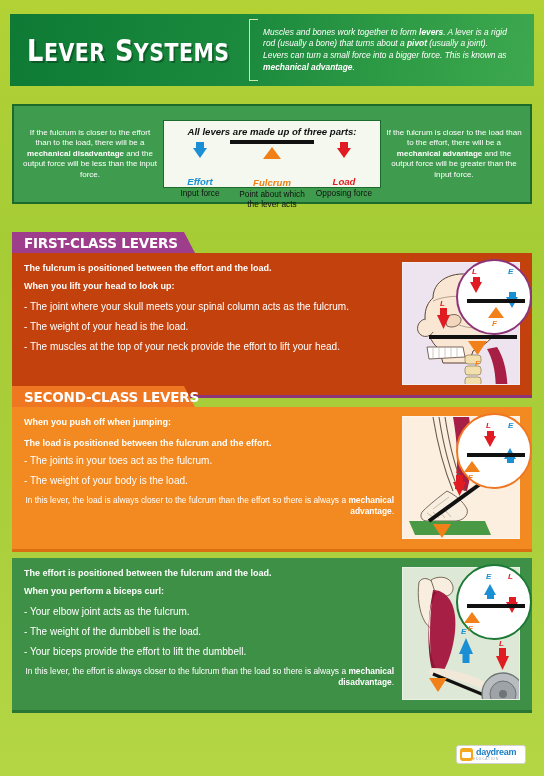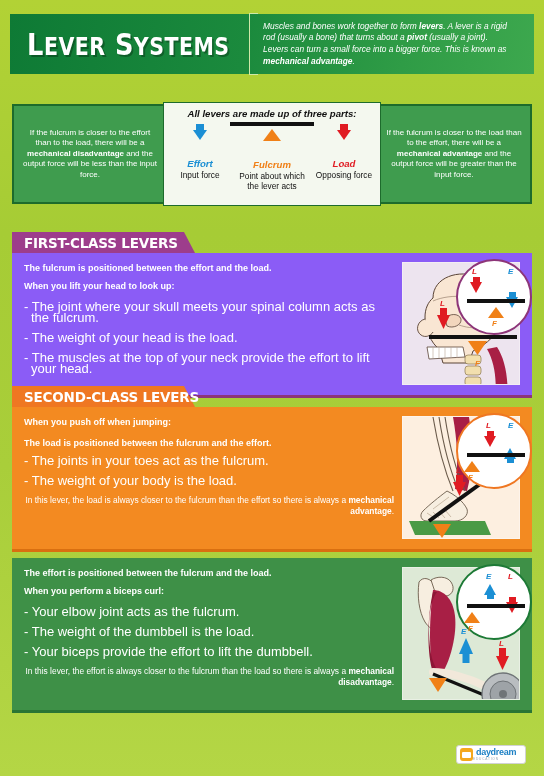--- a/index.html
+++ b/index.html
@@ -7,21 +7,21 @@
     width: 544px; height: 776px;
     font-family: "Liberation Sans", sans-serif;
     overflow: hidden;
   }
   body {
     background: linear-gradient(180deg, #b2d235 0%, #a6cc35 30%, #a9ce3a 60%, #b4d645 100%);
     position: relative;
   }
   
   .header {
-    position: absolute; left: 10px; top: 14px; width: 524px; height: 60px;
+    position: absolute; left: 10px; top: 14px; width: 524px; height: 72px;
     background: linear-gradient(100deg, #0e7a35 0%, #1b8a3d 45%, #2f9c46 75%, #3da84e 100%);
     display: flex; align-items: center;
   }
   .header-title {
     flex: 0 0 auto;
     color: #ffffff;
     font-family: "DejaVu Sans", sans-serif;
     font-weight: bold;
     font-size: 30px;
     letter-spacing: 0.5px;
@@ -57,21 +57,21 @@
     border: 2px solid #1d6b2c;
     display: flex; align-items: center;
     padding: 3px;
   }
   .side-note {
     width: 146px; color: #ffffff; font-size: 8px; line-height: 10.6px;
     text-align: center; padding: 0 5px;
   }
   .side-note b { font-weight: bold; }
   .parts-box {
-    flex: 1 1 auto; height: 104px; background: #f4f8ef;
+    flex: 1 1 auto; height: 68px; background: #f4f8ef;
     border: 1.5px solid #1d6b2c;
     display: flex; flex-direction: column; align-items: center;
     padding-top: 5px;
   }
   .parts-heading {
     font-size: 9.6px; font-weight: bold; font-style: italic; color: #111;
     margin-bottom: 1px;
   }
   .parts-cols { display: flex; width: 100%; position: relative; }
   .parts-bar {
@@ -130,33 +130,33 @@
   .sec1 .sec-tab { background: #9d3d8c; color: #9d3d8c; }
   .sec2 .sec-tab { background: #ef7722; color: #ef7722; }
   .sec3 .sec-tab { background: #1d7a36; color: #1d7a36; }
   .sec-tab span { color: #ffffff; position: relative; z-index: 2; }
 
   .sec-body {
     position: relative; width: 100%;
     padding: 9px 12px 10px 12px;
     display: flex;
   }
-  .sec1 .sec-body { background: #8b5cf6; height: 145px; border-bottom: 3px solid #8d3579; }
+  .sec1 .sec-body { background: #c2410c; height: 145px; border-bottom: 3px solid #8d3579; }
   .sec2 .sec-body { background: #f38a21; height: 145px; border-bottom: 3px solid #d96f10; }
   .sec3 .sec-body { background: #3e9047; height: 155px; border-bottom: 3px solid #2a7534; }
 
   .sec-text { flex: 1 1 auto; padding-right: 8px; }
   .sec-lead {
     color: #ffffff; font-size: 9px; font-weight: bold; line-height: 12px;
     margin-bottom: 6px;
   }
   .sec-lead.second { margin-bottom: 9px; }
   .sec-bullets { list-style: none; }
   .sec-bullets li {
-    color: #ffffff; font-size: 13px; line-height: 11px; margin-bottom: 9px;
+    color: #ffffff; font-size: 10px; line-height: 11px; margin-bottom: 9px;
     padding-left: 7px; text-indent: -7px;
   }
   .sec-foot {
     color: #ffffff; font-size: 8.4px; line-height: 11px; margin-top: 2px; text-align: right;
   }
   .sec-foot b { font-weight: bold; }
 
   
   .sec-img {
     flex: 0 0 auto; width: 118px; height: 100%;

